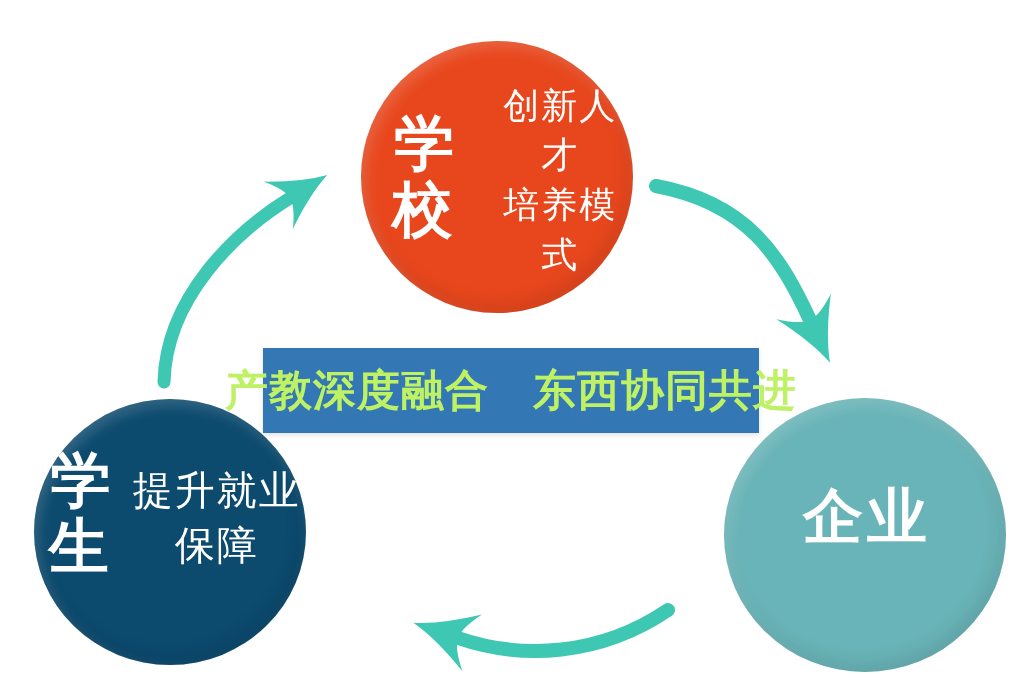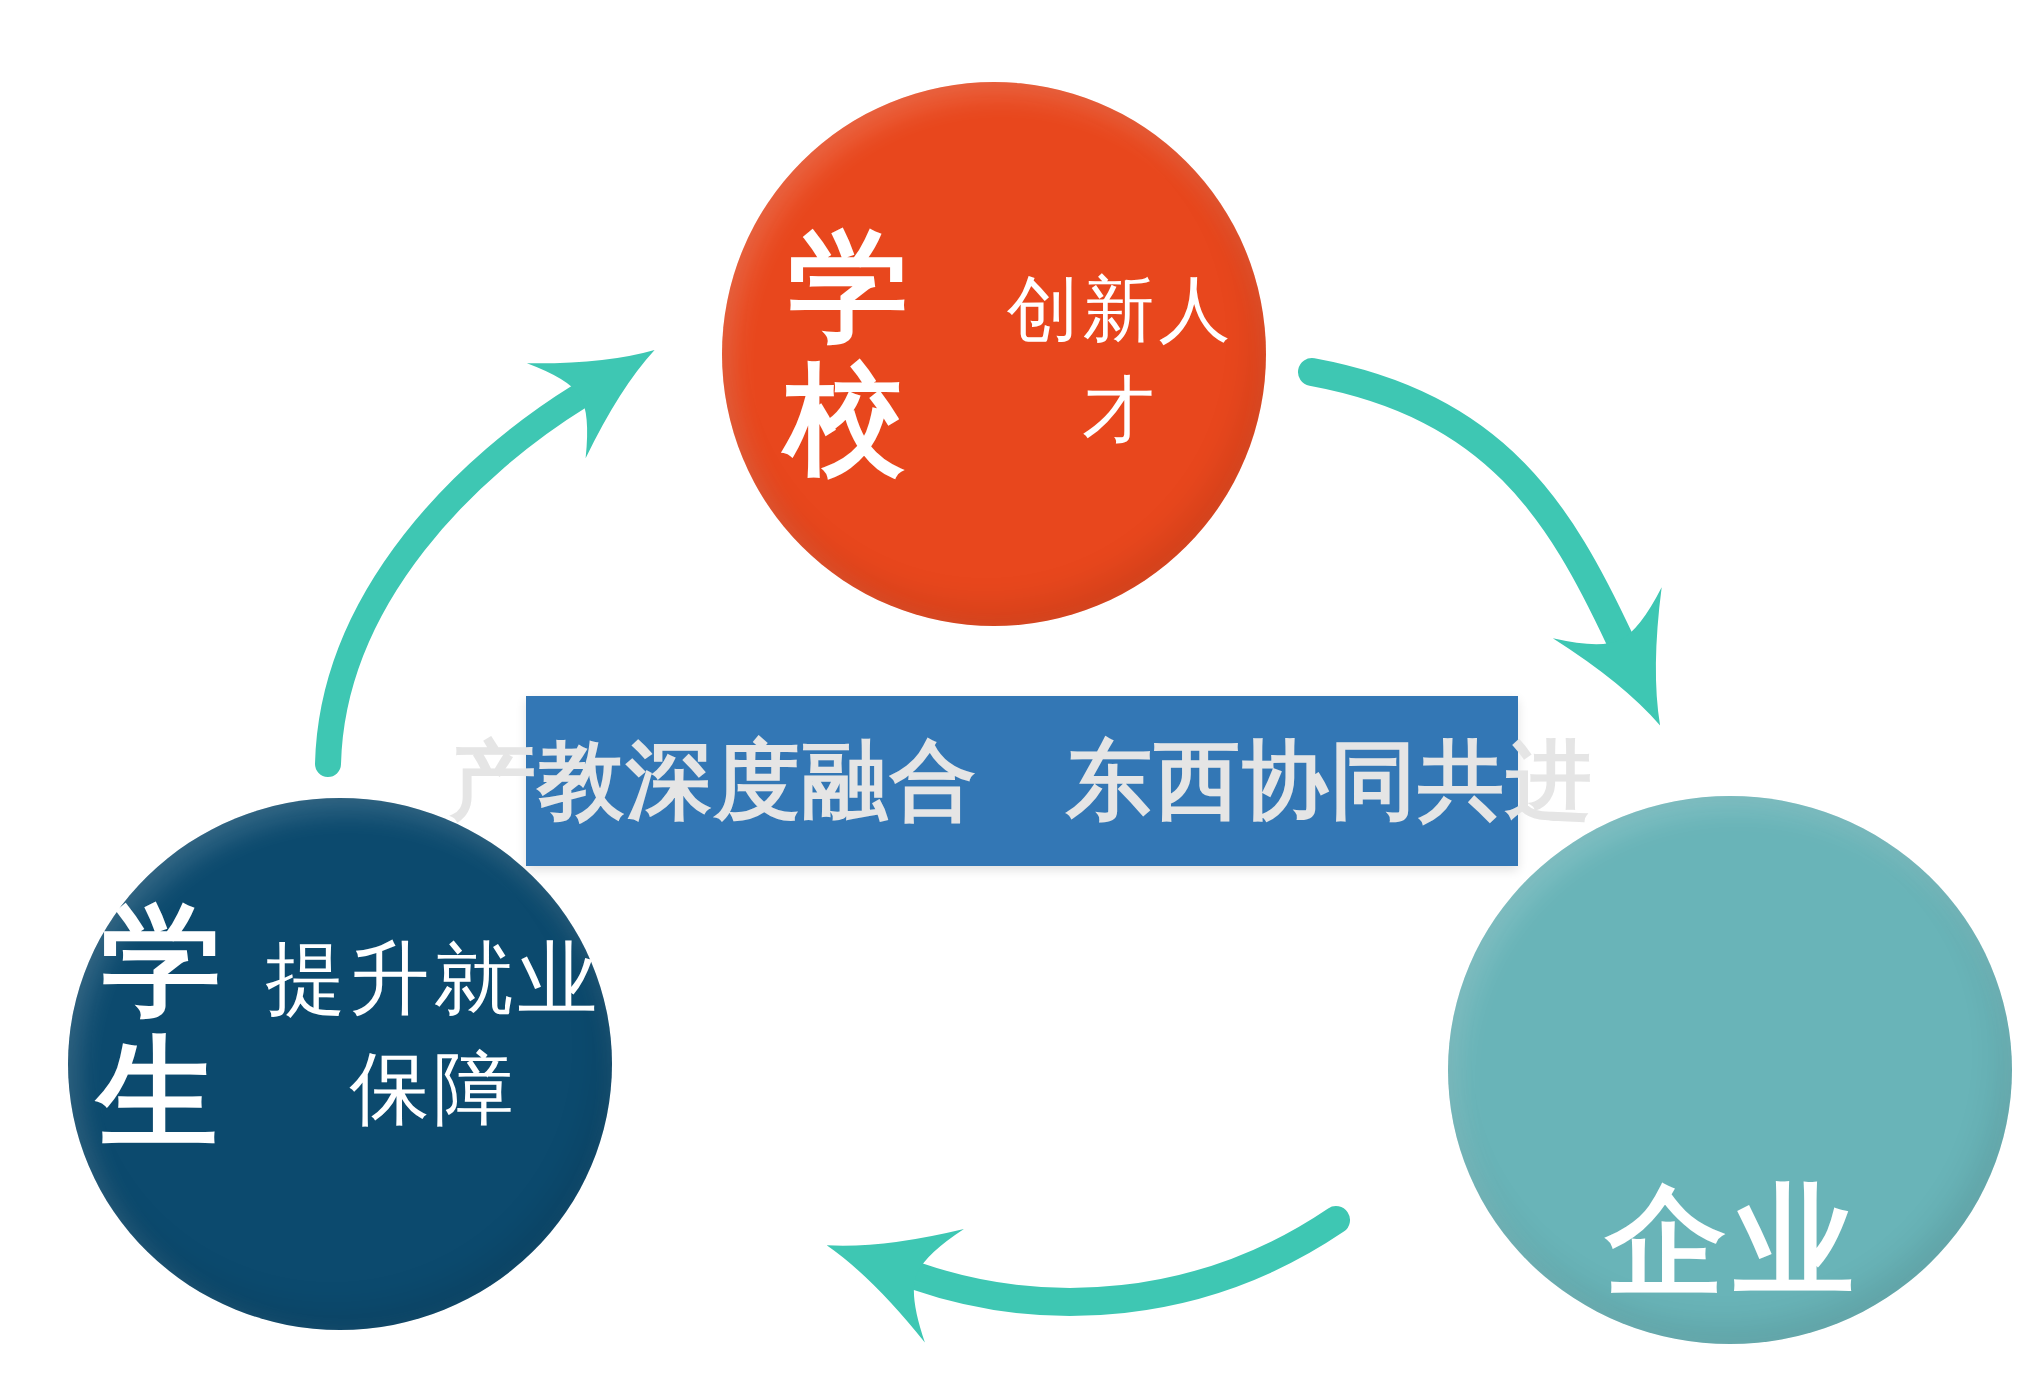--- a/index.html
+++ b/index.html
@@ -42,21 +42,21 @@
   .node-student {
     left: 34px; top: 399px;
     width: 272px; height: 266px;
     padding-bottom: 0;
   }
   .node-student .node-inner, .node-enterprise .node-inner {
     transform: translateY(-18px);
   }
   .node-enterprise {
     left: 724px; top: 398px;
-    width: 282px; height: 274px; justify-content: flex-end;
+    width: 282px; height: 274px;
   }
   .node-inner {
     display: flex;
     flex-direction: row;
     align-items: center;
   }
   .node-title {
     font-size: 60px;
     font-weight: 700;
     line-height: 1.1;
@@ -75,21 +75,21 @@
     position: absolute;
     left: 263px; top: 348px;
     width: 496px; height: 85px;
     display: flex;
     align-items: center;
     justify-content: center;
     z-index: 3;
     box-shadow: 0 2px 5px rgba(0,0,0,0.12);
   }
   .banner-text {
-    color: #e5e5e5;
+    color: #bef264;
     font-size: 43px;
     font-weight: 700;
     letter-spacing: 1px;
     white-space: nowrap;
   }
   .arrow-path {
     fill: none;
     stroke-linecap: round;
   }
 </style>
@@ -110,20 +110,21 @@
     <path class="arrow-path" d="M 656 186 C 748 203 780 256 810 320" stroke-width="14" marker-end="url(#swooshHead)" style="stroke: rgb(62, 199, 179);"></path>
 
     <path class="arrow-path" d="M 668 610 C 600 656 522 660 458 638" stroke-width="14" marker-end="url(#swooshHead)" style="stroke: rgb(62, 199, 179);"></path>
   </svg>
 
   <div class="node-circle node-school" style="background-color: rgb(232, 71, 29);">
     <div class="node-inner">
       <div class="node-title">学校</div>
       <div class="node-sub">
         <div>创新人才</div>
+        <div>培养模式</div>
       </div>
     </div>
   </div>
 
   <div class="node-circle node-enterprise" style="background-color: rgb(105, 180, 184);">
     <div class="node-inner">
       <div class="node-title">企业</div>
     </div>
   </div>
 

